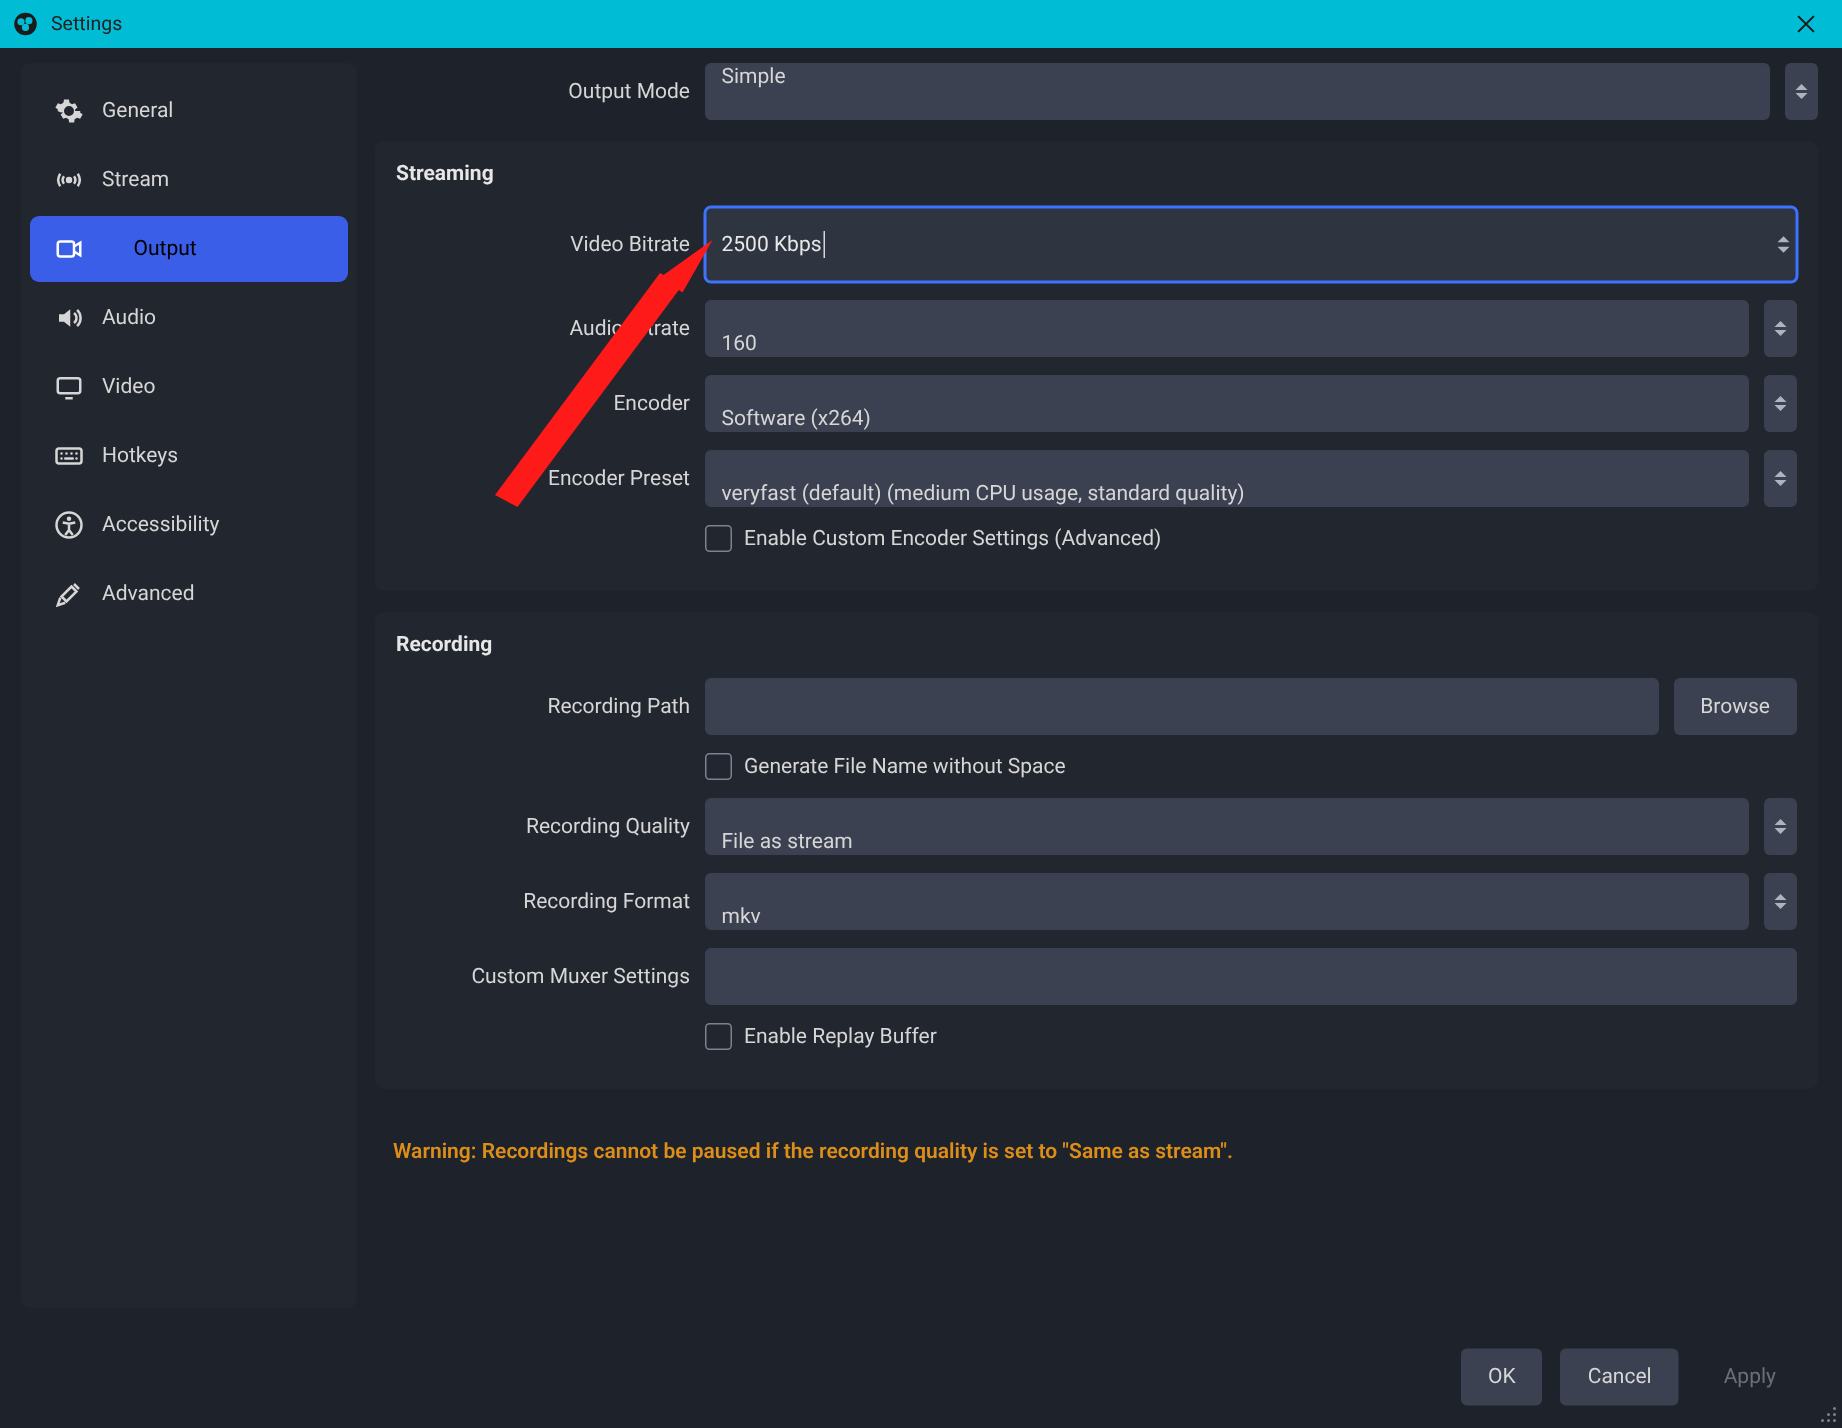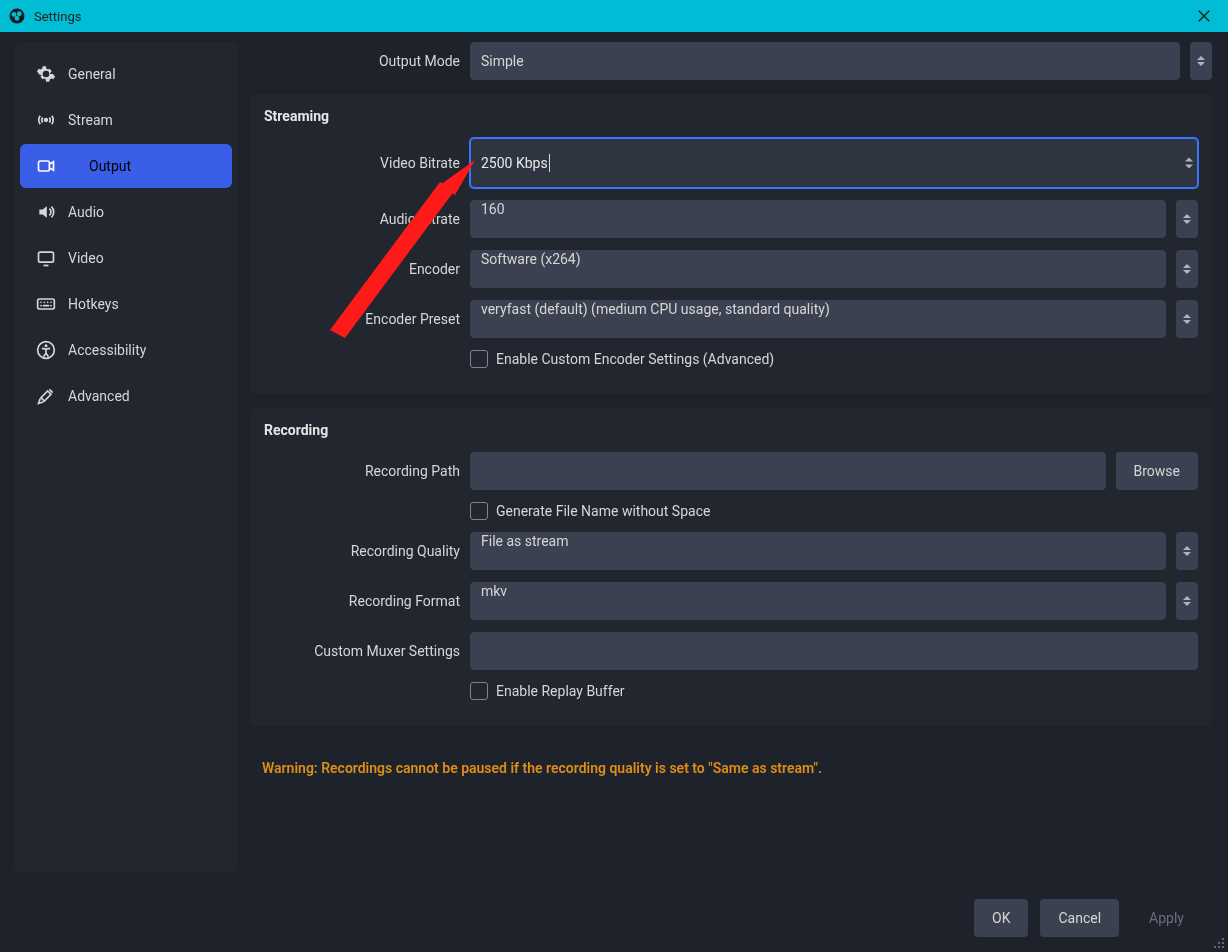--- a/index.html
+++ b/index.html
@@ -112,21 +112,21 @@
     display: flex;
     gap: 10px;
   }
   .select, .text-input {
     flex: 1;
     background: #3b4150;
     border: 1px solid #3b4150;
     border-radius: 4px;
     height: 38px;
     display: flex;
-    align-items: center;
+    align-items: flex-start;
     padding: 0 10px;
     color: #d6d6d6;
     position: relative;
   }
   .spin-input {
     flex: 1;
     background: #2f3441;
     border: 1px solid #3c73ff;
     box-shadow: 0 0 0 1px #3c73ff;
     border-radius: 4px;
@@ -137,21 +137,21 @@
     color: #e8e8e8;
     position: relative;
   }
   .spin-plain {
     flex: 1;
     background: #3b4150;
     border: 1px solid #3b4150;
     border-radius: 4px;
     height: 38px;
     display: flex;
-    align-items: flex-start;
+    align-items: flex-end;
     padding: 0 10px;
     color: #d6d6d6;
     position: relative;
   }
   .spin-handle {
     width: 22px;
     height: 38px;
     background: #3b4150;
     border-radius: 4px;
     display: flex;

